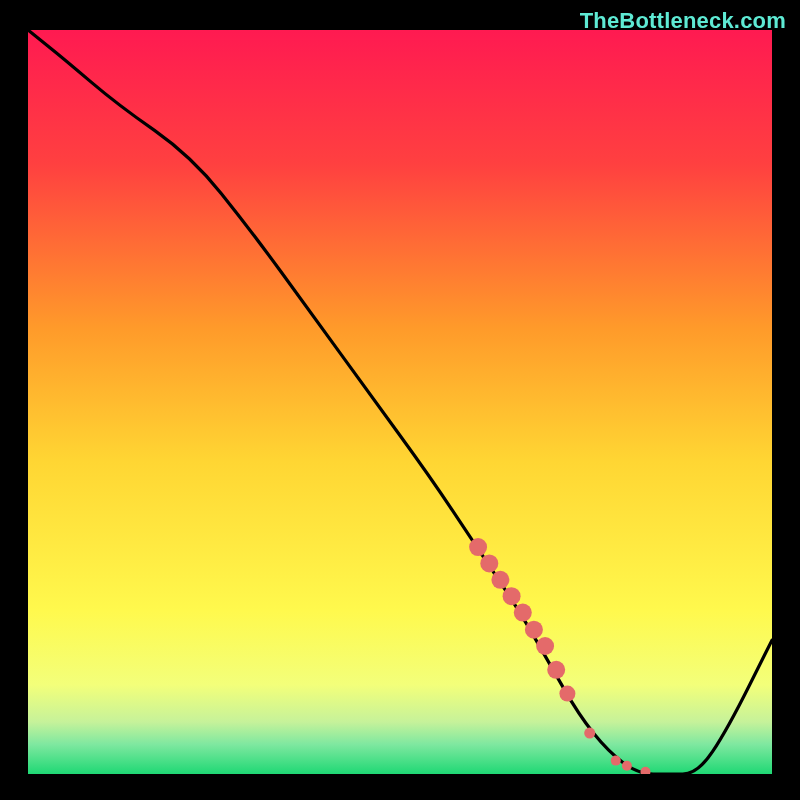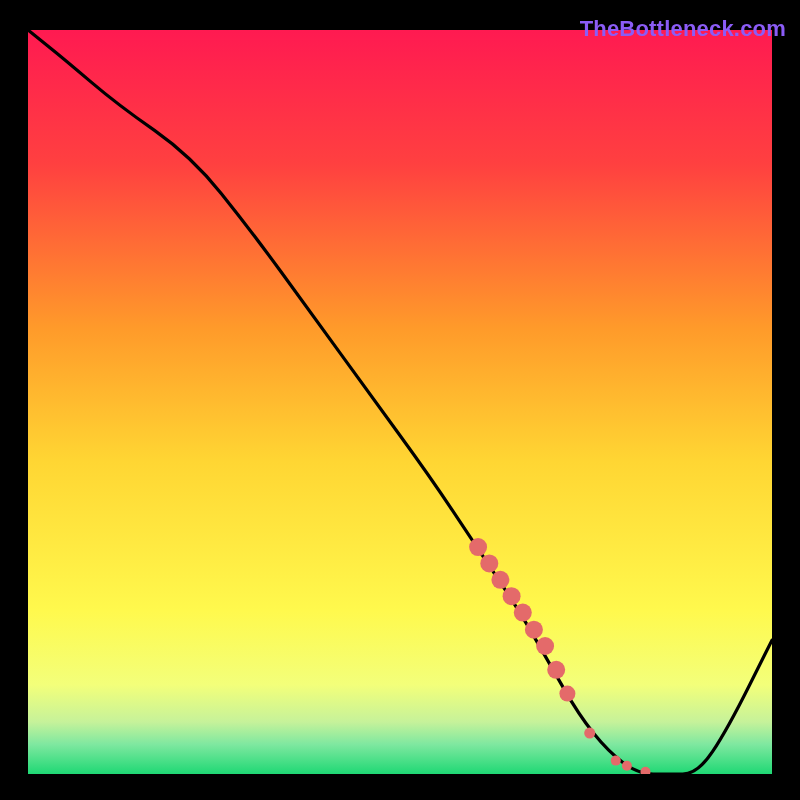--- a/index.html
+++ b/index.html
@@ -13,23 +13,23 @@
   .frame {
     position: absolute;
     left: 0;
     top: 0;
     width: 800px;
     height: 800px;
     background: #000;
   }
   .watermark {
     position: absolute;
-    top: 16px;
+    top: 8px;
     right: 14px;
-    color: #8b5cf6;
+    color: #5eead4;
     font-family: Arial, Helvetica, sans-serif;
     font-size: 22px;
     font-weight: 600;
     letter-spacing: 0.2px;
     user-select: none;
   }
   svg {
     position: absolute;
     left: 0;
     top: 0;

